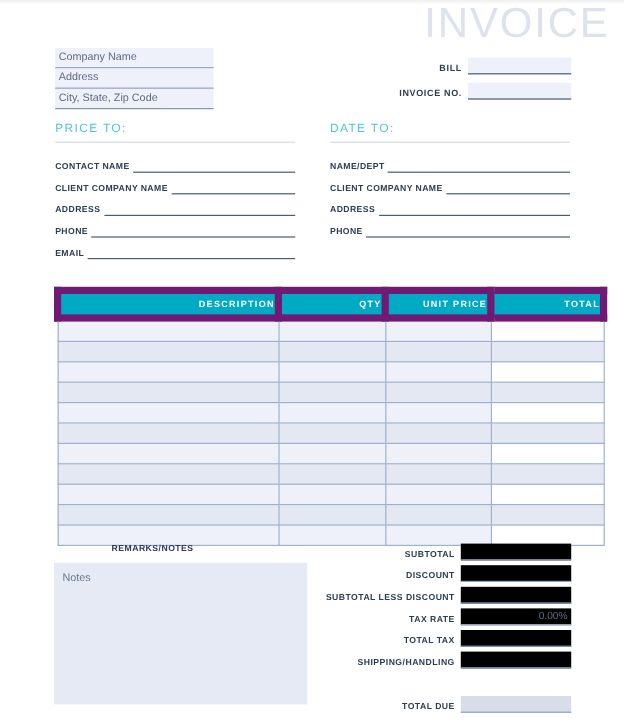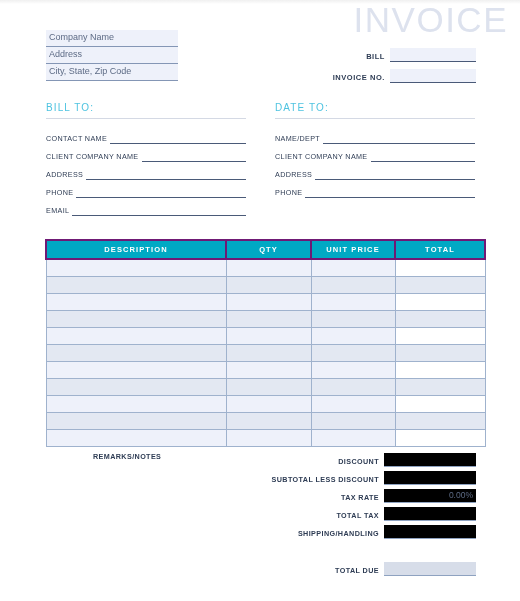--- a/index.html
+++ b/index.html
@@ -41,21 +41,21 @@
     letter-spacing: 1.5px;
     font-weight: 400;
     color: #dde2ee;
     line-height: 1;
     white-space: nowrap;
   }
 
   .company-block {
     position: absolute;
     left: 46px;
-    top: 30px;
+    top: 40px;
     width: 132px;
     border-radius: 17px;
   }
   .company-line {
     font-size: 9px;
     color: #5d6b85;
     background: #eef1fa;
     border-bottom: 1px solid #8496b5;
     padding: 2px 3px 2px 3px;
     line-height: 11px;
@@ -118,21 +118,21 @@
   }
   .field-row {
     display: flex;
     align-items: flex-end;
     margin-bottom: 4px;
     height: 14px;
     position: relative;
   }
   .field-label {
     font-size: 7.2px;
-    font-weight: normal;
+    font-weight: bold;
     letter-spacing: 0.35px;
     color: #2e3c54;
     white-space: nowrap;
     padding-right: 3px;
     padding-bottom: 1px;
     z-index: 2;
   }
   .field-line {
     flex: 1;
     height: 13px;
@@ -160,22 +160,22 @@
     border-collapse: collapse;
     table-layout: fixed;
   }
   .items-table th {
     background: #00a9c4;
     color: #ffffff;
     font-size: 7.5px;
     font-weight: bold;
     letter-spacing: 1.1px;
     height: 17px;
-    text-align: center;
-    border: 2px solid #701a75;
+    text-align: right;
+    border: 6px solid #701a75;
     padding: 0;
   }
   .items-table td {
     height: 16px;
     border: 1px solid #9fb2cd;
     padding: 0;
   }
   .col-desc { width: 178px; }
   .col-qty { width: 83px; }
   .col-price { width: 82px; }
@@ -275,21 +275,21 @@
     </div>
     <div class="meta-row">
       <span class="meta-label">INVOICE NO.</span>
       <span class="meta-field"></span>
     </div>
   </div>
 
   <div class="parties">
 
     <div class="party-col">
-      <div class="party-heading">BILL TO:</div>
+      <div class="party-heading">PRICE TO:</div>
       <div class="party-rule"></div>
 
       <div class="field-row">
         <span class="field-label">CONTACT NAME</span>
         <span class="field-line"></span>
       </div>
       <div class="field-row">
         <span class="field-label">CLIENT COMPANY NAME</span>
         <span class="field-line"></span>
       </div>
@@ -405,23 +405,28 @@
           <td class="cell-description"></td>
           <td class="cell-qty"></td>
           <td class="cell-unit-price"></td>
           <td class="cell-total"></td>
         </tr>
       </tbody>
   </table>
 
   <div class="remarks">
     <div class="remarks-title">REMARKS/NOTES</div>
+    <div class="remarks-box">Notes</div>
   </div>
 
   <div class="summary">
+    <div class="sum-row">
+      <span class="sum-label">SUBTOTAL</span>
+      <span class="sum-field"></span>
+    </div>
     <div class="sum-row">
       <span class="sum-label">DISCOUNT</span>
       <span class="sum-field"></span>
     </div>
     <div class="sum-row">
       <span class="sum-label">SUBTOTAL LESS DISCOUNT</span>
       <span class="sum-field"></span>
     </div>
     <div class="sum-row">
       <span class="sum-label">TAX RATE</span>

